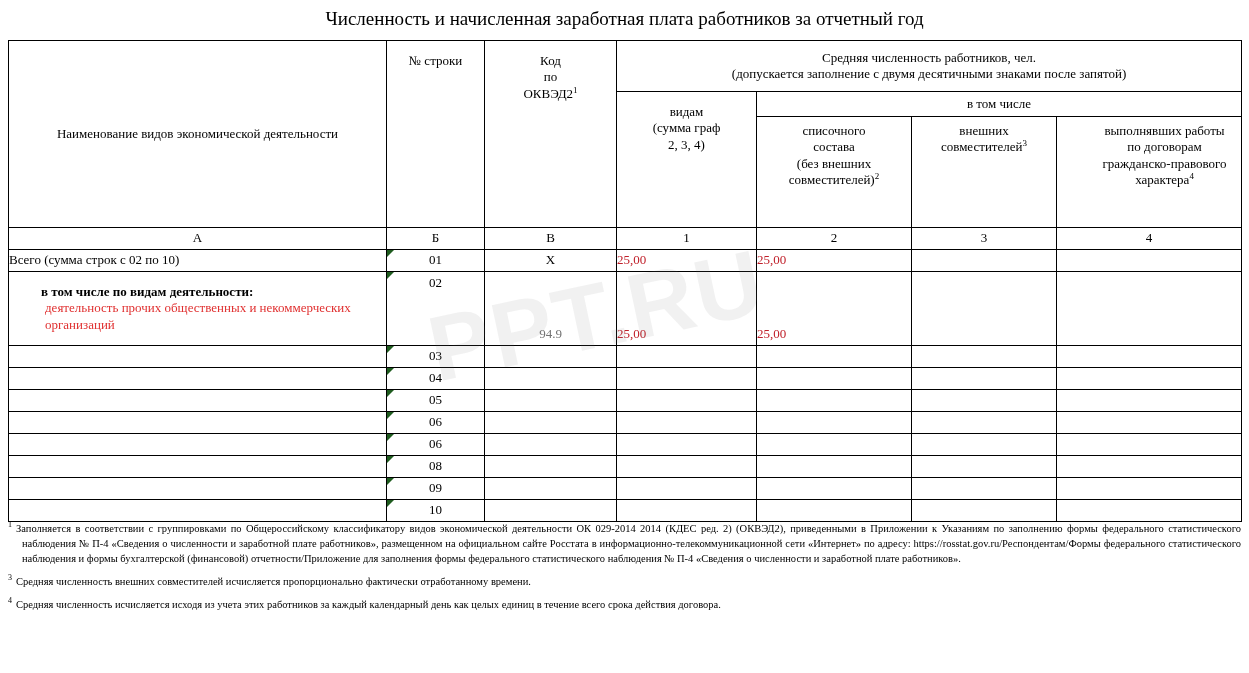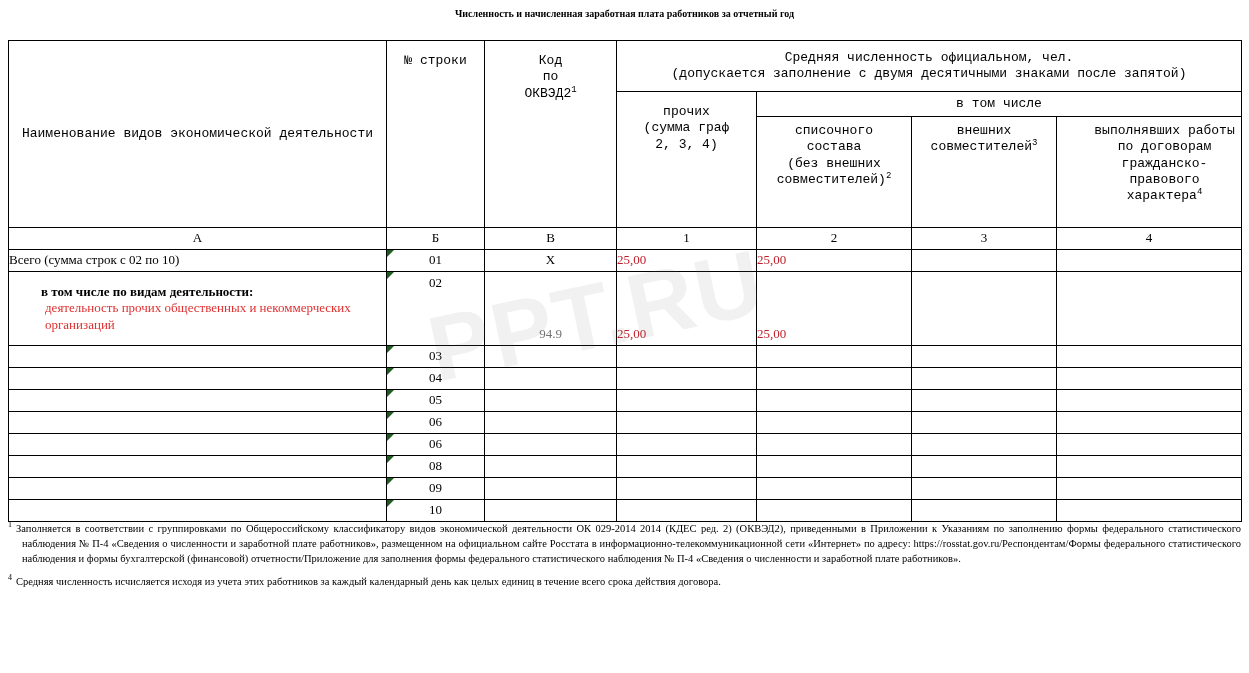--- a/index.html
+++ b/index.html
@@ -35,22 +35,22 @@
     white-space: nowrap;
   }
 
   
   #doc-title {
     position: absolute;
     top: 8px;
     left: 0;
     width: 1249px;
     text-align: center;
-    font-size: 10px;
-    font-weight: bold;
+    font-size: 19px;
+    font-weight: normal;
     font-family: "Liberation Serif", serif;
   }
 
   
   #form-table {
     position: absolute;
     top: 40px;
     left: 8px;
     width: 1233px;
     border-collapse: collapse;
@@ -65,21 +65,20 @@
     font-weight: normal;
     font-size: 13px;
     line-height: 1.25;
   }
   .ctr { text-align: center; }
   .lft { text-align: left; }
 
   .hdr-cell {
     text-align: center;
     padding: 3px 4px;
-    font-family: Liberation Mono, monospace;
   }
   .hdr-tall { vertical-align: middle; }
 
   .lettrow td {
     text-align: center;
     height: 21px;
     font-size: 13.5px;
   }
 
   .datarow td { height: 21px; }
@@ -170,28 +169,28 @@
   <tbody>
       <tr>
     <td rowspan="4" class="hdr-cell hdr-tall" style="height:178px;">Наименование видов экономической деятельности</td>
     <td rowspan="4" class="hdr-cell hdr-tall" style="vertical-align:top;padding-top:12px;">№ строки</td>
     <td rowspan="4" class="hdr-cell hdr-tall" style="vertical-align:top;padding-top:12px;">
       <span class="nm-line">Код</span>
       <span class="nm-line">по</span>
       <span class="nm-line"><span>ОКВЭД2</span><sup>1</sup></span>
     </td>
     <td colspan="4" class="hdr-cell" style="height:50px;">
-      <span class="nm-line">Средняя численность официальном, чел.</span>
+      <span class="nm-line">Средняя численность работников, чел.</span>
       <span class="nm-line">(допускается заполнение с двумя десятичными знаками после запятой)</span>
     </td>
   </tr>
 
   <tr>
     <td rowspan="3" class="hdr-cell hdr-tall" style="vertical-align:top;padding-top:12px;">
-      <span class="nm-line">прочих</span>
+      <span class="nm-line">видам</span>
       <span class="nm-line">(сумма граф</span>
       <span class="nm-line">2, 3, 4)</span>
     </td>
     <td colspan="3" class="hdr-cell" style="height:24px;">в том числе</td>
   </tr>
 
   <tr>
     <td rowspan="2" class="hdr-cell hdr-tall" style="vertical-align:top;padding-top:6px;height:104px;">
       <span class="nm-line">списочного</span>
       <span class="nm-line">состава</span>
@@ -317,15 +316,18 @@
     <td class="val"></td>
   </tr>
 </tbody>
   </table>
 
 <div id="footnotes">
   <div class="fn">
     <span class="fn-mark">1</span><span class="fn-body">Заполняется в соответствии с группировками по Общероссийскому классификатору видов экономической деятельности ОК 029-2014 2014 (КДЕС ред. 2) (ОКВЭД2), приведенными в Приложении к Указаниям по заполнению формы федерального статистического наблюдения № П-4 «Сведения о численности и заработной плате работников», размещенном на официальном сайте Росстата в информационно-телекоммуникационной сети «Интернет» по адресу: https://rosstat.gov.ru/Респондентам/Формы федерального статистического наблюдения и формы бухгалтерской (финансовой) отчетности/Приложение для заполнения формы федерального статистического наблюдения № П-4 «Сведения о численности и заработной плате работников».</span>
   </div>
   <div class="fn">
+    <span class="fn-mark">3</span><span class="fn-body">Средняя численность внешних совместителей исчисляется пропорционально фактически отработанному времени.</span>
+  </div>
+  <div class="fn">
     <span class="fn-mark">4</span><span class="fn-body">Средняя численность исчисляется исходя из учета этих работников за каждый календарный день как целых единиц в течение всего срока действия договора.</span>
   </div>
 </div>
 
 </body></html>

